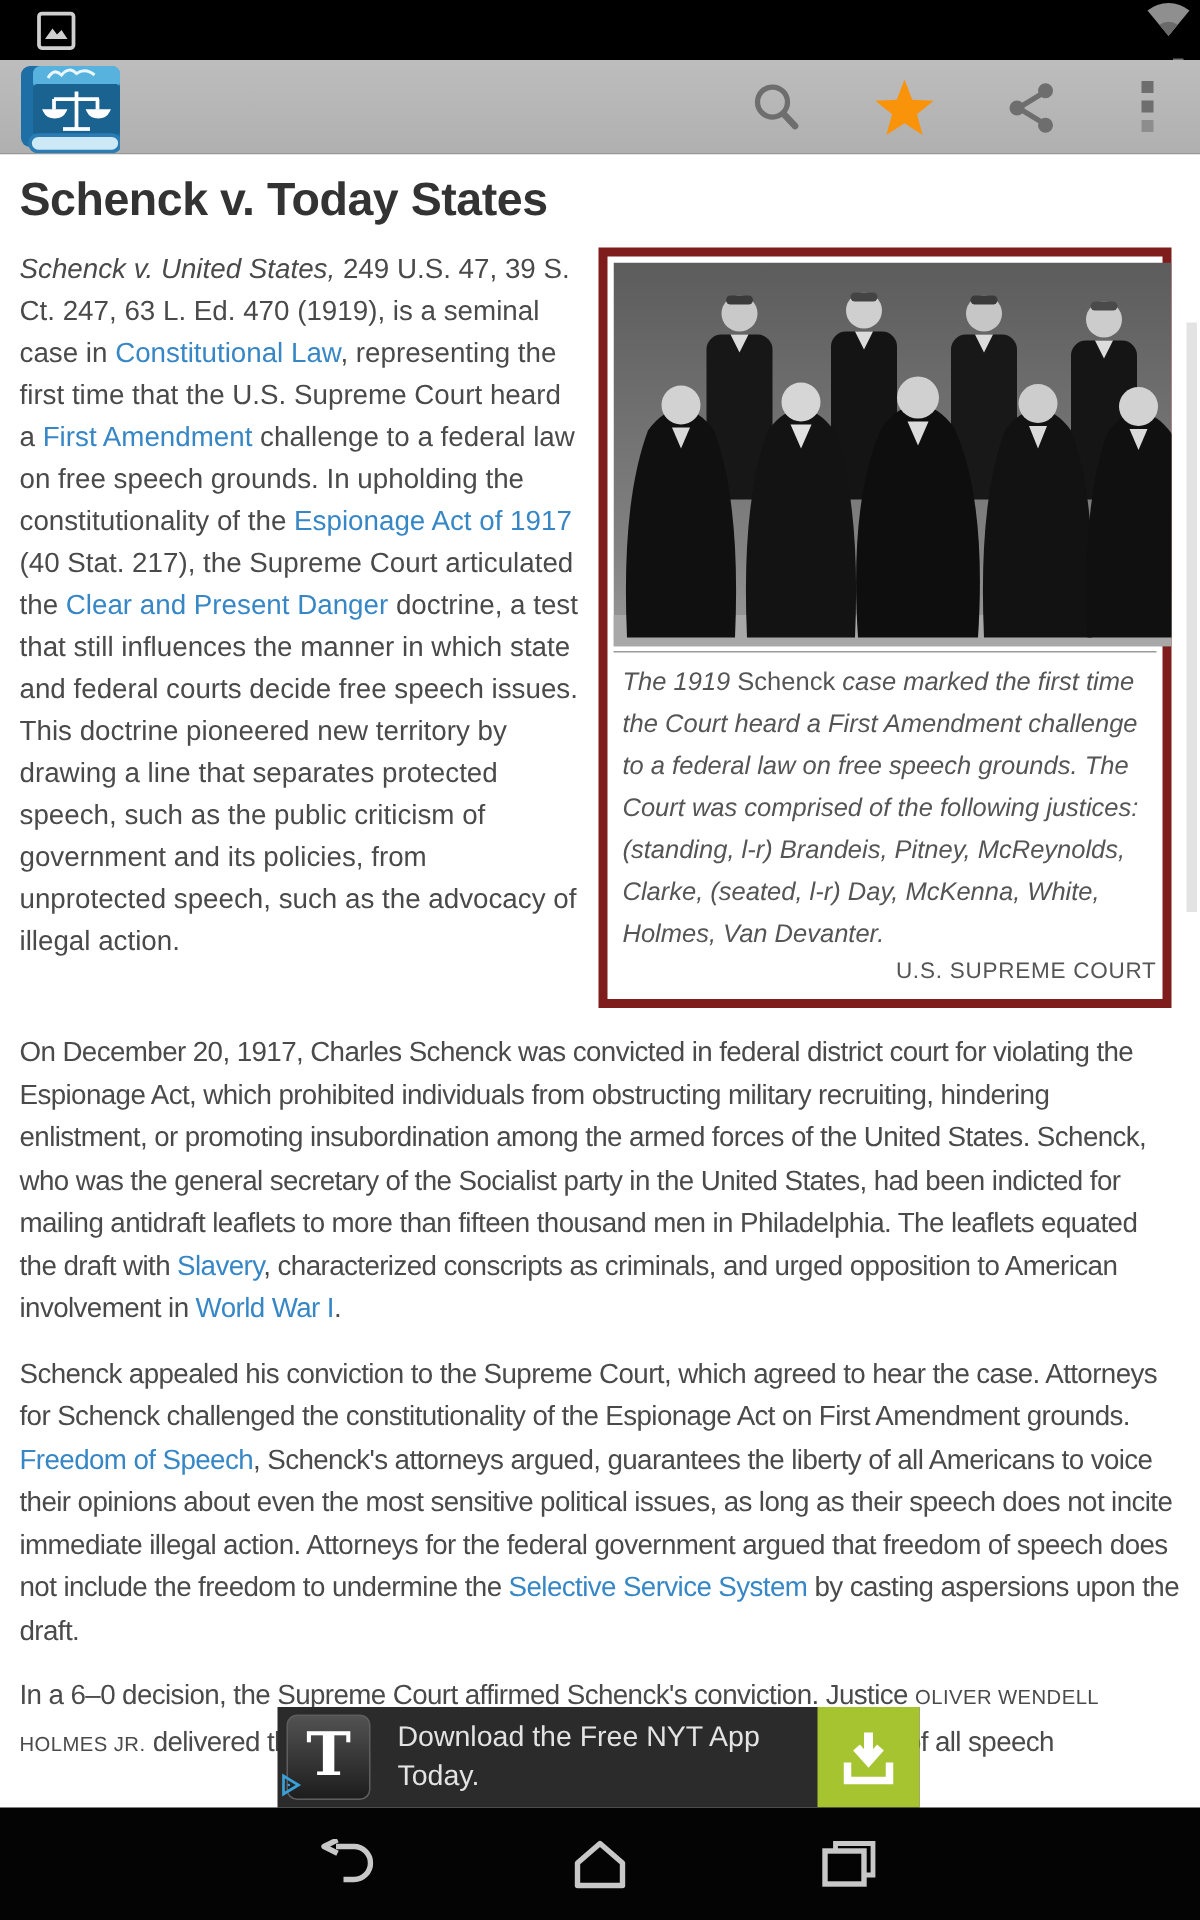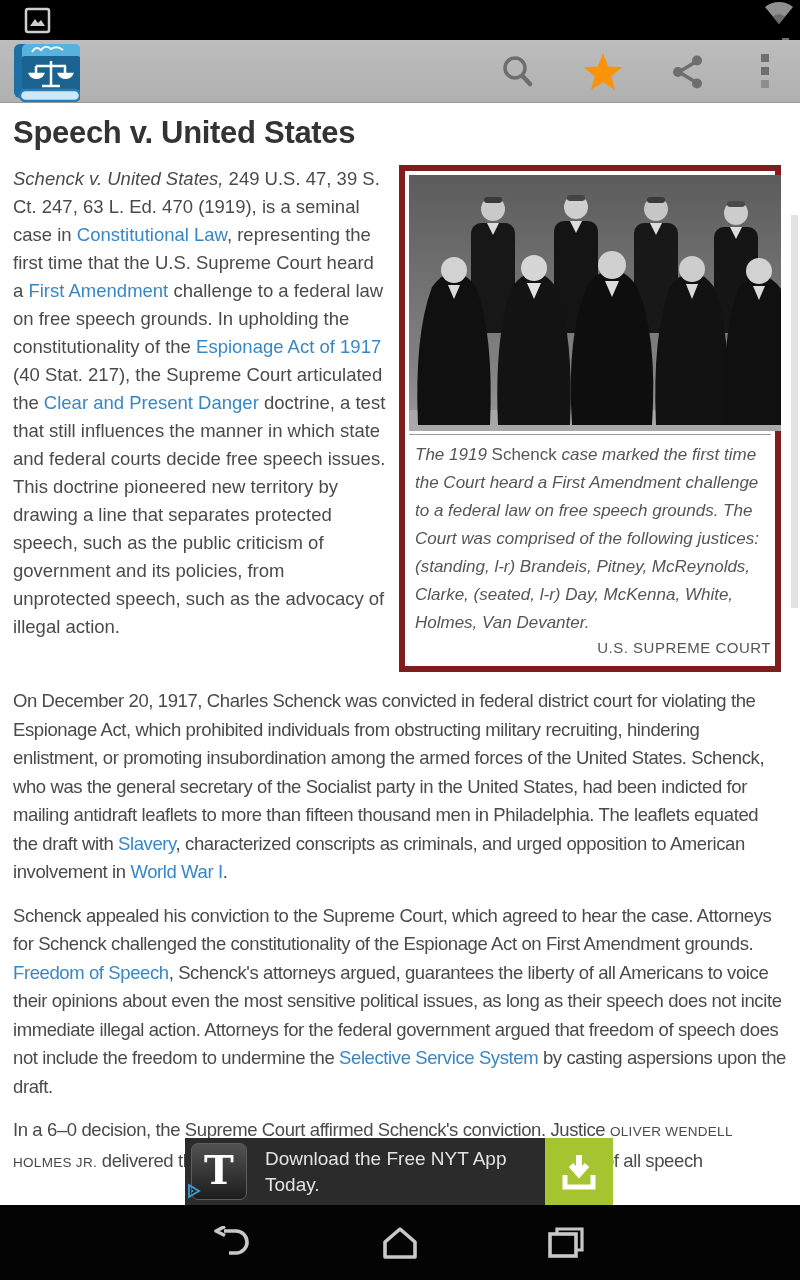--- a/index.html
+++ b/index.html
@@ -184,21 +184,21 @@
         <svg width="10" height="36" viewBox="0 0 10 36">
           <rect x="1" y="0" width="8" height="8" fill="#6e6e6e"></rect>
           <rect x="1" y="13" width="8" height="8" fill="#6e6e6e"></rect>
           <rect x="1" y="26" width="8" height="8" fill="#8d8d8d"></rect>
         </svg>
       </div>
     </div>
   </div>
 
   <div class="content">
-    <h1 class="article-title">Speech v. United States</h1>
+    <h1 class="article-title">Schenck v. Today States</h1>
 
     <div class="lead-row">
       <p class="lead-para"><span class="seg-italic">Schenck v. United States,</span><span class="seg-plain"> 249 U.S. 47, 39 S. Ct. 247, 63 L. Ed. 470 (1919), is a seminal case in </span><span class="seg-link">Constitutional Law</span><span class="seg-plain">, representing the first time that the U.S. Supreme Court heard a </span><span class="seg-link">First Amendment</span><span class="seg-plain"> challenge to a federal law on free speech grounds. In upholding the constitutionality of the </span><span class="seg-link">Espionage Act of 1917</span><span class="seg-plain"> (40 Stat. 217), the Supreme Court articulated the </span><span class="seg-link">Clear and Present Danger</span><span class="seg-plain"> doctrine, a test that still influences the manner in which state and federal courts decide free speech issues. This doctrine pioneered new territory by drawing a line that separates protected speech, such as the public criticism of government and its policies, from unprotected speech, such as the advocacy of illegal action.</span></p>
 
       <div class="figure-box">
         <svg class="figure-photo" viewBox="0 0 372 256">
           <defs>
             <linearGradient id="bg" x1="0" y1="0" x2="0" y2="1">
               <stop offset="0" stop-color="#5c5c5c"></stop>
               <stop offset="0.75" stop-color="#828282"></stop>

